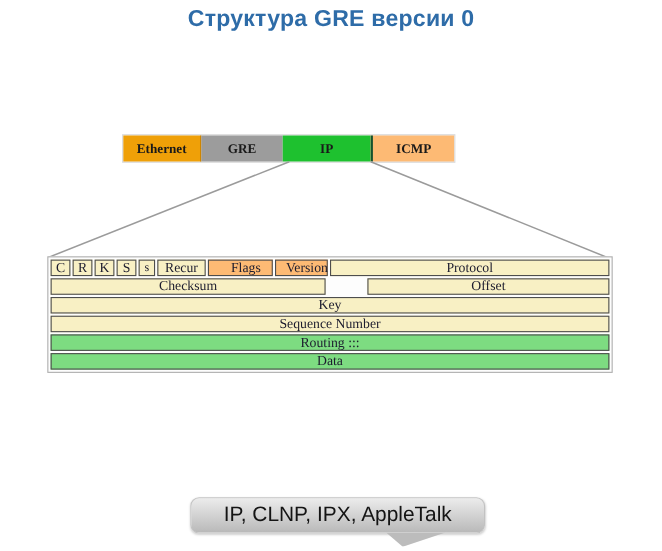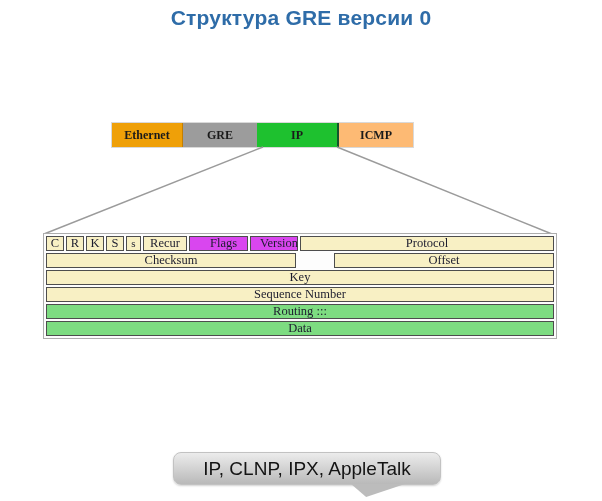--- a/index.html
+++ b/index.html
@@ -34,21 +34,21 @@
     position:absolute;left:43px;top:233px;width:514px;box-sizing:border-box;
     border:1px solid #adadad;background:#fdfdfd;padding:2px;
     display:flex;flex-direction:column;gap:2px;
     font-family:"Liberation Serif",serif;font-size:12.5px;color:#1c1c2e;
   }
   .trow{display:flex;gap:2px;height:15px;}
   .cell{
     box-sizing:border-box;border:1px solid #4d4d4d;background:#F8F0C4;
     display:flex;align-items:center;justify-content:center;line-height:1;
   }
-  .cell.purple{background:#d946ef;padding-left:10px;}
+  .cell.purple{background:#fdba74;padding-left:10px;}
   .cell.green{background:#7DDC81;}
   .c-bit{width:18px;}
   .c-bit-s{width:15px;font-size:11px;}
   .c-recur{width:44px;}
   .c-flags{width:59px;}
   .c-version{width:48px;}
   .c-protocol{flex:1;}
   .c-checksum{width:250px;}
   .c-offset{flex:1;margin-left:36px;}
   .c-full{flex:1;text-align:right;}

